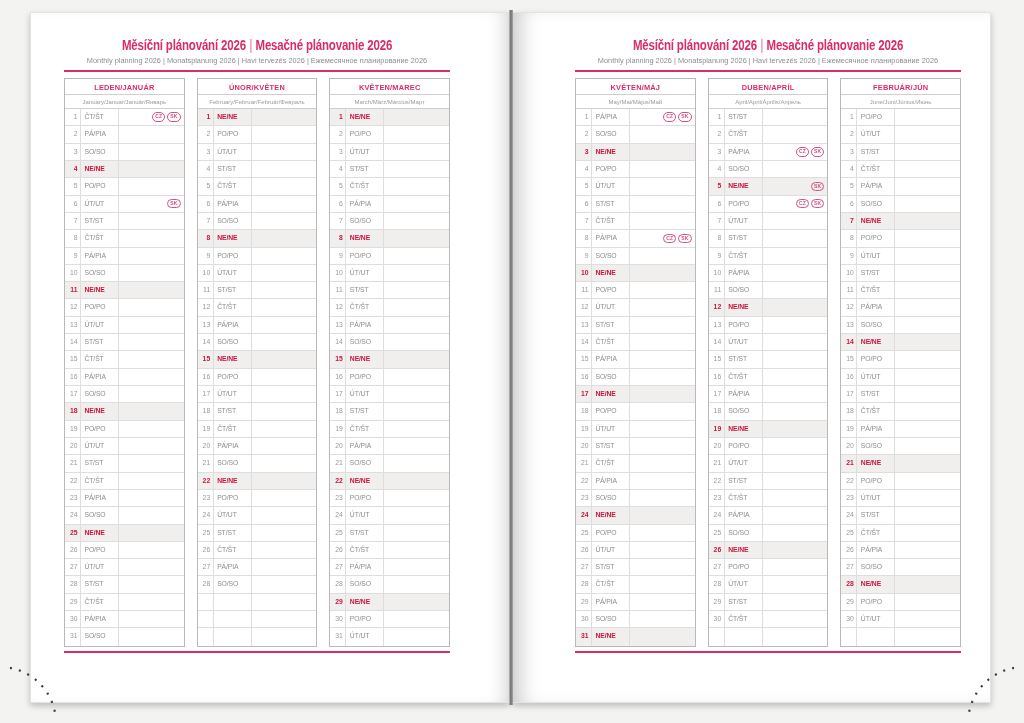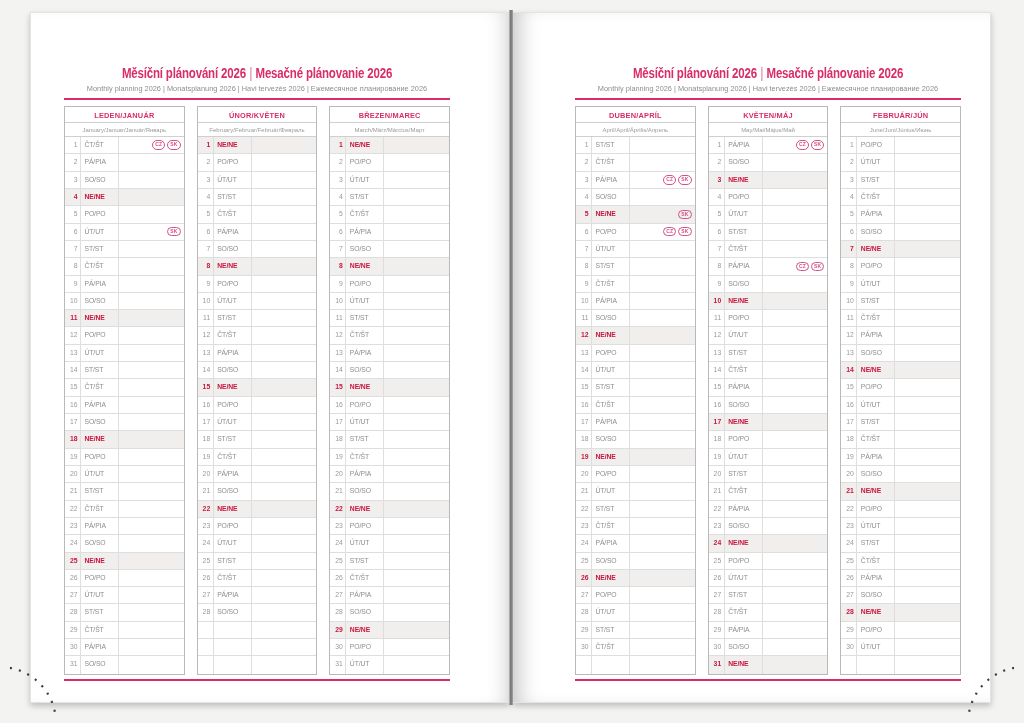--- a/index.html
+++ b/index.html
@@ -11,21 +11,21 @@
   *{box-sizing:border-box;}
   #canvas{position:relative;width:1024px;height:723px;background:var(--backdrop);
     font-family:"Liberation Sans", sans-serif;overflow:hidden;}
   .page{position:absolute;top:12px;height:691px;background:#fff;}
   .page-left{left:30px;width:480px;border:1px solid #e3e3e3;border-right:none;
     box-shadow:inset -16px 0 20px -13px rgba(0,0,0,.20), 0 3px 6px rgba(0,0,0,.22);}
   .page-right{left:513px;width:478px;border:1px solid #e3e3e3;border-left:none;
     box-shadow:inset 18px 0 22px -13px rgba(0,0,0,.25), 0 3px 6px rgba(0,0,0,.22);}
   .spine{position:absolute;left:509px;top:10px;width:4px;height:695px;
     background:linear-gradient(90deg,#c2c2c2,#6e6e6e 45%,#a8a8a8);}
-  .content{position:absolute;top:52px;width:386px;}
+  .content{position:absolute;top:24px;width:386px;}
   .page-left .content{left:33px;}
   .page-right .content{left:62px;}
   .title{text-align:center;font-size:14px;font-weight:bold;color:var(--pink);
     white-space:nowrap;transform:scaleX(.82);transform-origin:50% 50%;letter-spacing:-.2px;}
   .title .sep{color:var(--sep-pink);font-weight:bold;padding:0 4px;}
   .subtitle{margin-top:3px;text-align:center;font-size:7.6px;color:var(--gray);
     white-space:nowrap;transform:scaleX(.97);transform-origin:50% 50%;}
   .top-rule,.bottom-rule{height:2px;background:var(--pink);}
   .top-rule{margin-top:5px;}
   .bottom-rule{margin-top:4px;}
@@ -378,21 +378,21 @@
               <span class="day"></span>
               <span class="notes"></span>
             </div>
             <div class="day-row">
               <span class="num"></span>
               <span class="day"></span>
               <span class="notes"></span>
             </div>
           </div>
           <div class="month">
-            <div class="month-name">BŘEZEN/MAREC</div>
+            <div class="month-name">KVĚTEN/MAREC</div>
             <div class="month-sub">March/März/Március/Март</div>
             <div class="day-row row-sun">
               <span class="num">1</span>
               <span class="day">NE/NE</span>
               <span class="notes"></span>
             </div>
             <div class="day-row">
               <span class="num">2</span>
               <span class="day">PO/PO</span>
               <span class="notes"></span>
@@ -548,348 +548,348 @@
     </div>
   </div>
 
   <div class="page page-right">
     <div class="content">
       <div class="title"><span>Měsíční plánování 2026</span><span class="sep">|</span><span>Mesačné plánovanie 2026</span></div>
       <div class="subtitle">Monthly planning 2026 | Monatsplanung 2026 | Havi tervezés 2026 | Ежемесячное планирование 2026</div>
       <div class="top-rule"></div>
       <div class="months">
           <div class="month">
-            <div class="month-name">DUBEN/APRÍL</div>
-            <div class="month-sub">April/April/Április/Апрель</div>
+            <div class="month-name">KVĚTEN/MÁJ</div>
+            <div class="month-sub">May/Mai/Május/Май</div>
             <div class="day-row">
               <span class="num">1</span>
-              <span class="day">ST/ST</span>
-              <span class="notes"></span>
-            </div>
-            <div class="day-row">
-              <span class="num">2</span>
-              <span class="day">ČT/ŠT</span>
-              <span class="notes"></span>
-            </div>
-            <div class="day-row">
-              <span class="num">3</span>
               <span class="day">PÁ/PIA</span>
               <span class="notes">
                 <span class="badge">CZ</span>
                 <span class="badge">SK</span>
               </span>
             </div>
             <div class="day-row">
+              <span class="num">2</span>
+              <span class="day">SO/SO</span>
+              <span class="notes"></span>
+            </div>
+            <div class="day-row row-sun">
+              <span class="num">3</span>
+              <span class="day">NE/NE</span>
+              <span class="notes"></span>
+            </div>
+            <div class="day-row">
               <span class="num">4</span>
-              <span class="day">SO/SO</span>
-              <span class="notes"></span>
-            </div>
-            <div class="day-row row-sun">
+              <span class="day">PO/PO</span>
+              <span class="notes"></span>
+            </div>
+            <div class="day-row">
               <span class="num">5</span>
-              <span class="day">NE/NE</span>
-              <span class="notes">
-                <span class="badge">SK</span>
-              </span>
+              <span class="day">ÚT/UT</span>
+              <span class="notes"></span>
             </div>
             <div class="day-row">
               <span class="num">6</span>
-              <span class="day">PO/PO</span>
+              <span class="day">ST/ST</span>
+              <span class="notes"></span>
+            </div>
+            <div class="day-row">
+              <span class="num">7</span>
+              <span class="day">ČT/ŠT</span>
+              <span class="notes"></span>
+            </div>
+            <div class="day-row">
+              <span class="num">8</span>
+              <span class="day">PÁ/PIA</span>
               <span class="notes">
                 <span class="badge">CZ</span>
                 <span class="badge">SK</span>
               </span>
             </div>
             <div class="day-row">
-              <span class="num">7</span>
-              <span class="day">ÚT/UT</span>
-              <span class="notes"></span>
-            </div>
-            <div class="day-row">
-              <span class="num">8</span>
-              <span class="day">ST/ST</span>
-              <span class="notes"></span>
-            </div>
-            <div class="day-row">
               <span class="num">9</span>
-              <span class="day">ČT/ŠT</span>
-              <span class="notes"></span>
-            </div>
-            <div class="day-row">
+              <span class="day">SO/SO</span>
+              <span class="notes"></span>
+            </div>
+            <div class="day-row row-sun">
               <span class="num">10</span>
-              <span class="day">PÁ/PIA</span>
+              <span class="day">NE/NE</span>
               <span class="notes"></span>
             </div>
             <div class="day-row">
               <span class="num">11</span>
-              <span class="day">SO/SO</span>
-              <span class="notes"></span>
-            </div>
-            <div class="day-row row-sun">
+              <span class="day">PO/PO</span>
+              <span class="notes"></span>
+            </div>
+            <div class="day-row">
               <span class="num">12</span>
-              <span class="day">NE/NE</span>
+              <span class="day">ÚT/UT</span>
               <span class="notes"></span>
             </div>
             <div class="day-row">
               <span class="num">13</span>
-              <span class="day">PO/PO</span>
+              <span class="day">ST/ST</span>
               <span class="notes"></span>
             </div>
             <div class="day-row">
               <span class="num">14</span>
-              <span class="day">ÚT/UT</span>
+              <span class="day">ČT/ŠT</span>
               <span class="notes"></span>
             </div>
             <div class="day-row">
               <span class="num">15</span>
-              <span class="day">ST/ST</span>
+              <span class="day">PÁ/PIA</span>
               <span class="notes"></span>
             </div>
             <div class="day-row">
               <span class="num">16</span>
-              <span class="day">ČT/ŠT</span>
-              <span class="notes"></span>
-            </div>
-            <div class="day-row">
+              <span class="day">SO/SO</span>
+              <span class="notes"></span>
+            </div>
+            <div class="day-row row-sun">
               <span class="num">17</span>
-              <span class="day">PÁ/PIA</span>
+              <span class="day">NE/NE</span>
               <span class="notes"></span>
             </div>
             <div class="day-row">
               <span class="num">18</span>
-              <span class="day">SO/SO</span>
-              <span class="notes"></span>
-            </div>
-            <div class="day-row row-sun">
+              <span class="day">PO/PO</span>
+              <span class="notes"></span>
+            </div>
+            <div class="day-row">
               <span class="num">19</span>
-              <span class="day">NE/NE</span>
+              <span class="day">ÚT/UT</span>
               <span class="notes"></span>
             </div>
             <div class="day-row">
               <span class="num">20</span>
-              <span class="day">PO/PO</span>
+              <span class="day">ST/ST</span>
               <span class="notes"></span>
             </div>
             <div class="day-row">
               <span class="num">21</span>
-              <span class="day">ÚT/UT</span>
+              <span class="day">ČT/ŠT</span>
               <span class="notes"></span>
             </div>
             <div class="day-row">
               <span class="num">22</span>
-              <span class="day">ST/ST</span>
+              <span class="day">PÁ/PIA</span>
               <span class="notes"></span>
             </div>
             <div class="day-row">
               <span class="num">23</span>
-              <span class="day">ČT/ŠT</span>
-              <span class="notes"></span>
-            </div>
-            <div class="day-row">
+              <span class="day">SO/SO</span>
+              <span class="notes"></span>
+            </div>
+            <div class="day-row row-sun">
               <span class="num">24</span>
-              <span class="day">PÁ/PIA</span>
+              <span class="day">NE/NE</span>
               <span class="notes"></span>
             </div>
             <div class="day-row">
               <span class="num">25</span>
-              <span class="day">SO/SO</span>
-              <span class="notes"></span>
-            </div>
-            <div class="day-row row-sun">
+              <span class="day">PO/PO</span>
+              <span class="notes"></span>
+            </div>
+            <div class="day-row">
               <span class="num">26</span>
-              <span class="day">NE/NE</span>
+              <span class="day">ÚT/UT</span>
               <span class="notes"></span>
             </div>
             <div class="day-row">
               <span class="num">27</span>
-              <span class="day">PO/PO</span>
+              <span class="day">ST/ST</span>
               <span class="notes"></span>
             </div>
             <div class="day-row">
               <span class="num">28</span>
-              <span class="day">ÚT/UT</span>
+              <span class="day">ČT/ŠT</span>
               <span class="notes"></span>
             </div>
             <div class="day-row">
               <span class="num">29</span>
-              <span class="day">ST/ST</span>
+              <span class="day">PÁ/PIA</span>
               <span class="notes"></span>
             </div>
             <div class="day-row">
               <span class="num">30</span>
-              <span class="day">ČT/ŠT</span>
-              <span class="notes"></span>
-            </div>
-            <div class="day-row">
-              <span class="num"></span>
-              <span class="day"></span>
+              <span class="day">SO/SO</span>
+              <span class="notes"></span>
+            </div>
+            <div class="day-row row-sun">
+              <span class="num">31</span>
+              <span class="day">NE/NE</span>
               <span class="notes"></span>
             </div>
           </div>
           <div class="month">
-            <div class="month-name">KVĚTEN/MÁJ</div>
-            <div class="month-sub">May/Mai/Május/Май</div>
+            <div class="month-name">DUBEN/APRÍL</div>
+            <div class="month-sub">April/April/Április/Апрель</div>
             <div class="day-row">
               <span class="num">1</span>
+              <span class="day">ST/ST</span>
+              <span class="notes"></span>
+            </div>
+            <div class="day-row">
+              <span class="num">2</span>
+              <span class="day">ČT/ŠT</span>
+              <span class="notes"></span>
+            </div>
+            <div class="day-row">
+              <span class="num">3</span>
               <span class="day">PÁ/PIA</span>
               <span class="notes">
                 <span class="badge">CZ</span>
                 <span class="badge">SK</span>
               </span>
             </div>
             <div class="day-row">
-              <span class="num">2</span>
-              <span class="day">SO/SO</span>
-              <span class="notes"></span>
-            </div>
-            <div class="day-row row-sun">
-              <span class="num">3</span>
-              <span class="day">NE/NE</span>
-              <span class="notes"></span>
-            </div>
-            <div class="day-row">
               <span class="num">4</span>
-              <span class="day">PO/PO</span>
-              <span class="notes"></span>
-            </div>
-            <div class="day-row">
+              <span class="day">SO/SO</span>
+              <span class="notes"></span>
+            </div>
+            <div class="day-row row-sun">
               <span class="num">5</span>
-              <span class="day">ÚT/UT</span>
-              <span class="notes"></span>
+              <span class="day">NE/NE</span>
+              <span class="notes">
+                <span class="badge">SK</span>
+              </span>
             </div>
             <div class="day-row">
               <span class="num">6</span>
-              <span class="day">ST/ST</span>
-              <span class="notes"></span>
-            </div>
-            <div class="day-row">
-              <span class="num">7</span>
-              <span class="day">ČT/ŠT</span>
-              <span class="notes"></span>
-            </div>
-            <div class="day-row">
-              <span class="num">8</span>
-              <span class="day">PÁ/PIA</span>
+              <span class="day">PO/PO</span>
               <span class="notes">
                 <span class="badge">CZ</span>
                 <span class="badge">SK</span>
               </span>
             </div>
             <div class="day-row">
+              <span class="num">7</span>
+              <span class="day">ÚT/UT</span>
+              <span class="notes"></span>
+            </div>
+            <div class="day-row">
+              <span class="num">8</span>
+              <span class="day">ST/ST</span>
+              <span class="notes"></span>
+            </div>
+            <div class="day-row">
               <span class="num">9</span>
-              <span class="day">SO/SO</span>
-              <span class="notes"></span>
-            </div>
-            <div class="day-row row-sun">
+              <span class="day">ČT/ŠT</span>
+              <span class="notes"></span>
+            </div>
+            <div class="day-row">
               <span class="num">10</span>
-              <span class="day">NE/NE</span>
+              <span class="day">PÁ/PIA</span>
               <span class="notes"></span>
             </div>
             <div class="day-row">
               <span class="num">11</span>
-              <span class="day">PO/PO</span>
-              <span class="notes"></span>
-            </div>
-            <div class="day-row">
+              <span class="day">SO/SO</span>
+              <span class="notes"></span>
+            </div>
+            <div class="day-row row-sun">
               <span class="num">12</span>
-              <span class="day">ÚT/UT</span>
+              <span class="day">NE/NE</span>
               <span class="notes"></span>
             </div>
             <div class="day-row">
               <span class="num">13</span>
-              <span class="day">ST/ST</span>
+              <span class="day">PO/PO</span>
               <span class="notes"></span>
             </div>
             <div class="day-row">
               <span class="num">14</span>
-              <span class="day">ČT/ŠT</span>
+              <span class="day">ÚT/UT</span>
               <span class="notes"></span>
             </div>
             <div class="day-row">
               <span class="num">15</span>
-              <span class="day">PÁ/PIA</span>
+              <span class="day">ST/ST</span>
               <span class="notes"></span>
             </div>
             <div class="day-row">
               <span class="num">16</span>
-              <span class="day">SO/SO</span>
-              <span class="notes"></span>
-            </div>
-            <div class="day-row row-sun">
+              <span class="day">ČT/ŠT</span>
+              <span class="notes"></span>
+            </div>
+            <div class="day-row">
               <span class="num">17</span>
-              <span class="day">NE/NE</span>
+              <span class="day">PÁ/PIA</span>
               <span class="notes"></span>
             </div>
             <div class="day-row">
               <span class="num">18</span>
-              <span class="day">PO/PO</span>
-              <span class="notes"></span>
-            </div>
-            <div class="day-row">
+              <span class="day">SO/SO</span>
+              <span class="notes"></span>
+            </div>
+            <div class="day-row row-sun">
               <span class="num">19</span>
-              <span class="day">ÚT/UT</span>
+              <span class="day">NE/NE</span>
               <span class="notes"></span>
             </div>
             <div class="day-row">
               <span class="num">20</span>
-              <span class="day">ST/ST</span>
+              <span class="day">PO/PO</span>
               <span class="notes"></span>
             </div>
             <div class="day-row">
               <span class="num">21</span>
-              <span class="day">ČT/ŠT</span>
+              <span class="day">ÚT/UT</span>
               <span class="notes"></span>
             </div>
             <div class="day-row">
               <span class="num">22</span>
-              <span class="day">PÁ/PIA</span>
+              <span class="day">ST/ST</span>
               <span class="notes"></span>
             </div>
             <div class="day-row">
               <span class="num">23</span>
-              <span class="day">SO/SO</span>
-              <span class="notes"></span>
-            </div>
-            <div class="day-row row-sun">
+              <span class="day">ČT/ŠT</span>
+              <span class="notes"></span>
+            </div>
+            <div class="day-row">
               <span class="num">24</span>
-              <span class="day">NE/NE</span>
+              <span class="day">PÁ/PIA</span>
               <span class="notes"></span>
             </div>
             <div class="day-row">
               <span class="num">25</span>
-              <span class="day">PO/PO</span>
-              <span class="notes"></span>
-            </div>
-            <div class="day-row">
+              <span class="day">SO/SO</span>
+              <span class="notes"></span>
+            </div>
+            <div class="day-row row-sun">
               <span class="num">26</span>
-              <span class="day">ÚT/UT</span>
+              <span class="day">NE/NE</span>
               <span class="notes"></span>
             </div>
             <div class="day-row">
               <span class="num">27</span>
-              <span class="day">ST/ST</span>
+              <span class="day">PO/PO</span>
               <span class="notes"></span>
             </div>
             <div class="day-row">
               <span class="num">28</span>
-              <span class="day">ČT/ŠT</span>
+              <span class="day">ÚT/UT</span>
               <span class="notes"></span>
             </div>
             <div class="day-row">
               <span class="num">29</span>
-              <span class="day">PÁ/PIA</span>
+              <span class="day">ST/ST</span>
               <span class="notes"></span>
             </div>
             <div class="day-row">
               <span class="num">30</span>
-              <span class="day">SO/SO</span>
-              <span class="notes"></span>
-            </div>
-            <div class="day-row row-sun">
-              <span class="num">31</span>
-              <span class="day">NE/NE</span>
+              <span class="day">ČT/ŠT</span>
+              <span class="notes"></span>
+            </div>
+            <div class="day-row">
+              <span class="num"></span>
+              <span class="day"></span>
               <span class="notes"></span>
             </div>
           </div>
           <div class="month">
             <div class="month-name">FEBRUÁR/JÚN</div>
             <div class="month-sub">June/Juni/Június/Июнь</div>
             <div class="day-row">
               <span class="num">1</span>
               <span class="day">PO/PO</span>
               <span class="notes"></span>

